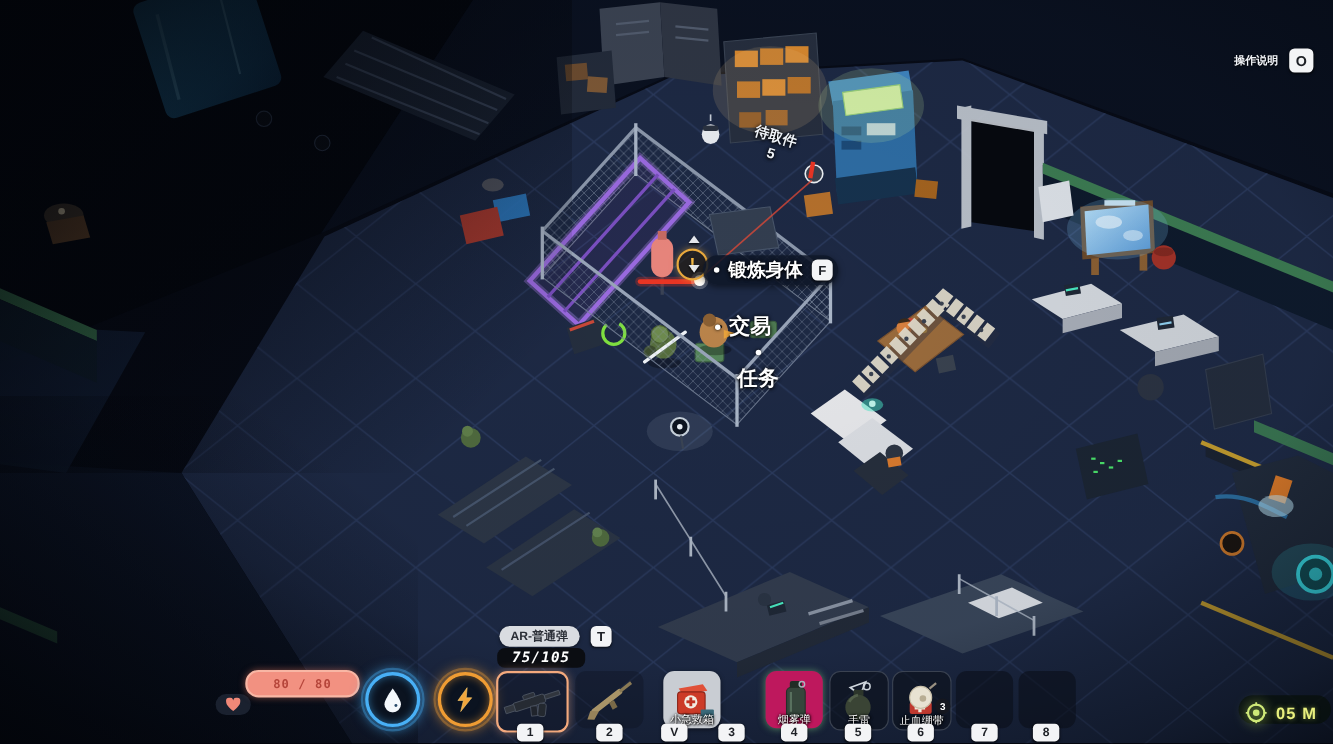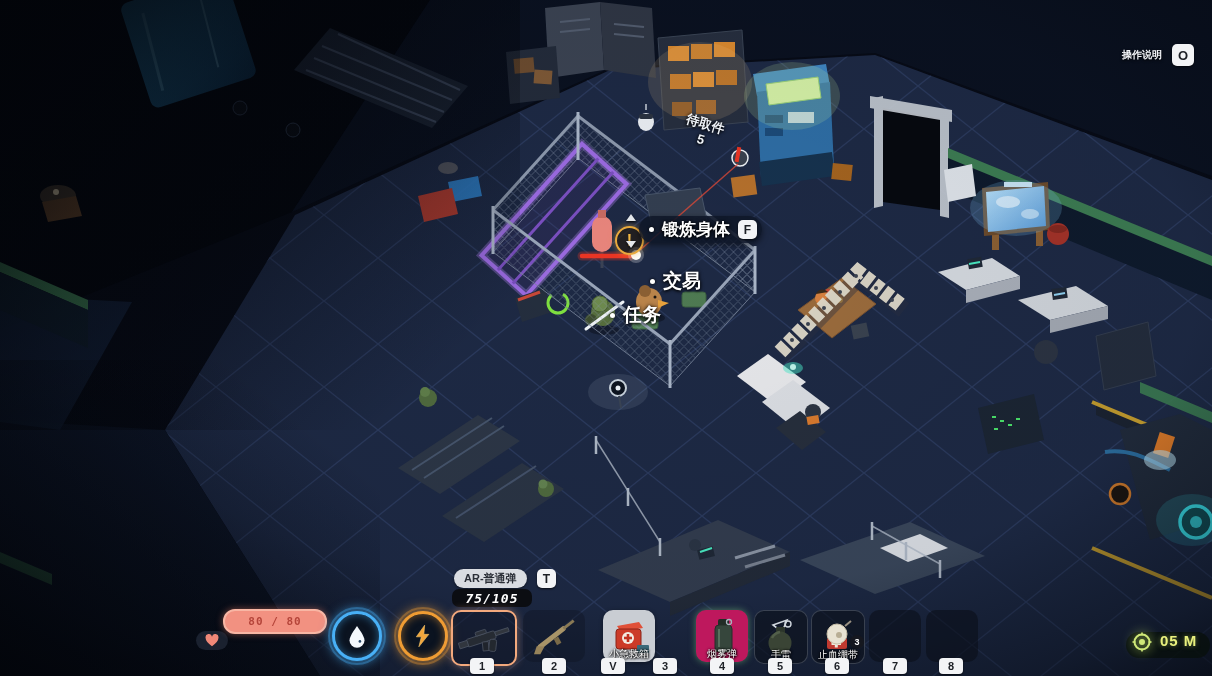--- a/index.html
+++ b/index.html
@@ -13,29 +13,29 @@
        box-shadow:0 1px 2px rgba(0,0,0,.65);}
   
   .help{right:18px;top:44px;display:flex;align-items:center;gap:10px;}
   .help .lbl{color:#f2f4f8;font-size:10px;font-weight:bold;text-shadow:0 1px 3px #000;font-family:Liberation Mono, monospace;}
   .help .kbd{width:22px;height:22px;font-size:13px;border-radius:5px;}
   
   .chev{width:0;height:0;border-left:5px solid transparent;border-right:5px solid transparent;opacity:.95;
         filter:drop-shadow(0 1px 1px #000);}
   .chev.up{left:626px;top:214px;border-bottom:7px solid #eef1f5;}
   .chev.dn{left:626px;top:241px;border-top:7px solid #eef1f5;}
-  .mrow{display:flex;align-items:center;gap:8px;}
+  .mrow{display:flex;align-items:center;gap:8px;margin-top:16px;}
   .mrow .dot{width:5px;height:5px;border-radius:50%;background:#fff;box-shadow:0 0 3px #000;}
   .mrow .t{color:#fff;font-weight:bold;text-shadow:0 1px 3px #000,0 0 4px rgba(0,0,0,.8);}
   .mrow.sel{left:639px;top:216px;height:27px;background:rgba(15,23,40,.88);
             border-radius:14px;padding:0 5px 0 10px;box-shadow:0 2px 6px rgba(0,0,0,.5);}
   .mrow.sel .t{font-size:17px;}
   .mrow.sel .kbd{width:19px;height:19px;font-size:12px;border-radius:5px;}
   .mrow.r2{left:650px;top:268px;} .mrow.r2 .t{font-size:19px;}
-  .mrow.r3{left:610px;top:302px;} .mrow.r3 .t{font-size:19px;}
+  .mrow.r3{left:670px;top:302px;flex-direction:column;} .mrow.r3 .t{font-size:19px;}
   
   .quest{left:615px;top:226px;width:25px;height:25px;border:2.5px solid #e9a93d;border-radius:50%;
          background:rgba(38,26,8,.55);color:#f2b845;font-size:16px;font-weight:bold;
          display:flex;align-items:center;justify-content:center;box-shadow:0 0 7px rgba(233,169,61,.55);}
   
   .pickup{left:668px;top:116px;width:70px;text-align:center;transform:rotate(17deg);
           color:#eef2f7;font-size:13px;font-weight:bold;line-height:16px;
           text-shadow:0 1px 3px #000,0 0 4px rgba(0,0,0,.7);}
   
   .heartpill{left:196px;top:631px;width:32px;height:19px;background:#1a212f;border-radius:10px;
@@ -74,21 +74,21 @@
   .slot .lbl{position:absolute;bottom:1px;left:0;right:0;text-align:center;font-size:10px;color:#fff;
              text-shadow:0 1px 2px #000,0 0 3px #000,1px 0 2px #000;}
   .slot .cnt{position:absolute;top:24px;right:0px;width:14px;height:14px;border-radius:50%;
              background:rgba(22,24,30,.92);color:#fff;font-size:9px;font-weight:bold;
              display:flex;align-items:center;justify-content:center;}
   .numkey{top:658px;width:24px;height:16px;font-size:11px;}
   .k1{left:470px;} .k2{left:542px;} .kv{left:601px;} .k3{left:653px;} .k4{left:710px;}
   .k5{left:768px;} .k6{left:825px;} .k7{left:883px;} .k8{left:939px;}
   
   .objective{left:1126px;top:632px;height:26px;border-radius:14px;background:rgba(8,16,12,.78);
-             display:flex;align-items:flex-start;gap:8px;padding:0 13px 0 6px;}
+             display:flex;align-items:flex-end;gap:8px;padding:0 13px 0 6px;}
   .objective .t{color:#e9f07e;font-size:15px;font-weight:bold;letter-spacing:1px;text-shadow:0 0 5px rgba(200,230,90,.5);}
   .objicon{filter:drop-shadow(0 0 6px rgba(195,232,95,.9));}
 </style>
 </head>
 <body>
 
 <div class="stage">
 
 <svg class="scene" width="1212" height="676" viewBox="0 0 1212 676">
   <defs>

